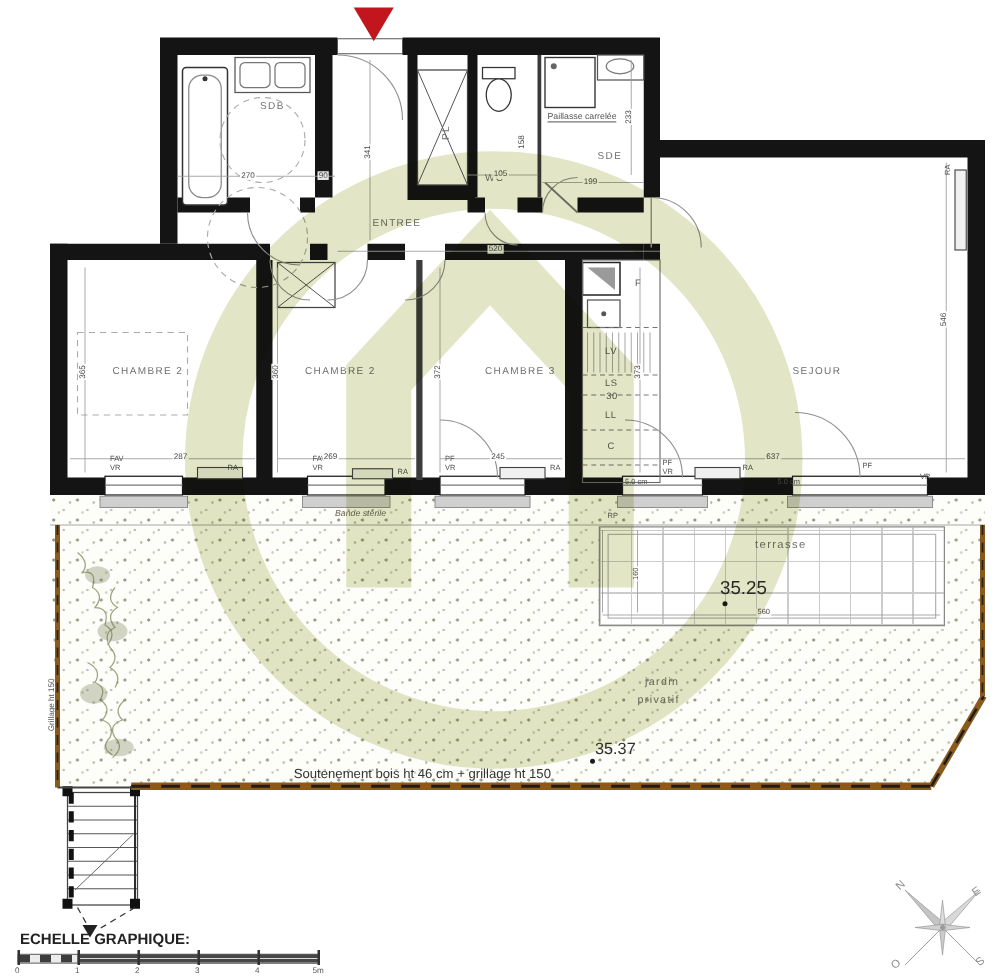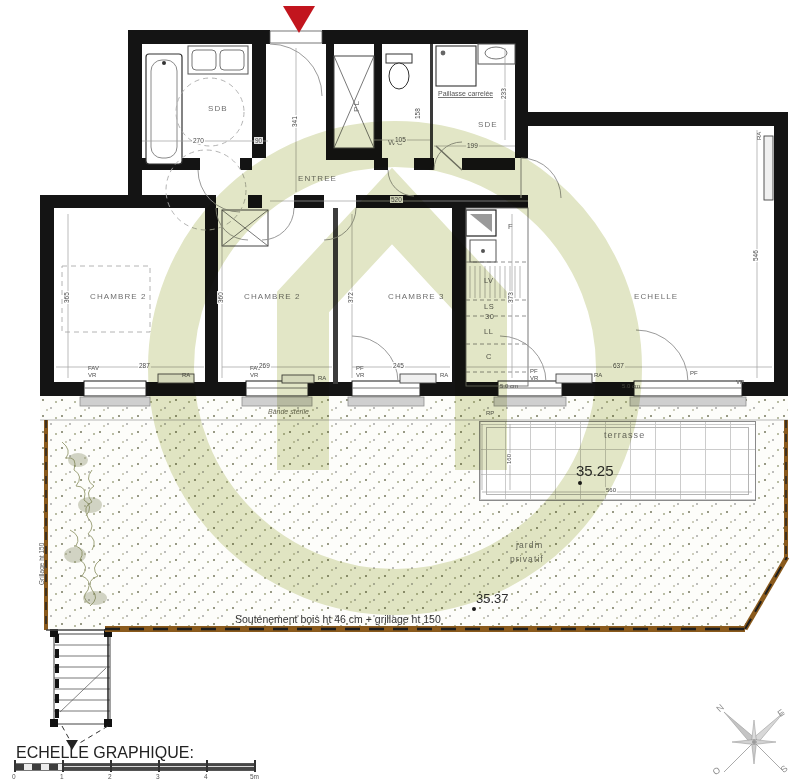--- a/index.html
+++ b/index.html
@@ -33,21 +33,21 @@
     background-image:repeating-linear-gradient(0deg,#cccccc 0 1px,transparent 1px 25px),
                      repeating-linear-gradient(90deg,#cccccc 0 1px,transparent 1px 25px);}
   #terrace .inner{position:absolute;left:6px;top:5px;right:6px;bottom:5px;border:1px solid #b5b5b5;}
   
   #marker{left:283px;top:6px;width:0;height:0;z-index:35;
     border-left:16px solid transparent;border-right:16px solid transparent;
     border-top:27px solid #c2151e;}
   
   #watermark{left:0;top:0;z-index:30;mix-blend-mode:multiply;pointer-events:none;}
   
-  .sb-title{position:absolute;left:16px;top:744px;font-size:16px;font-weight:normal;color:#222;z-index:22;}
+  .sb-title{position:absolute;left:16px;top:744px;font-size:12px;font-weight:bold;color:#222;z-index:22;}
   .sb-seg{position:absolute;top:763px;height:6px;z-index:22;}
   .sb-dash{background:repeating-linear-gradient(90deg,#3d3d3d 0 9px,#ececec 9px 17px);border:1px solid #777;}
   .sb-solid{background:linear-gradient(180deg,#474747 0 2px,#d9d9d9 2px 3px,#474747 3px 6px);border:1px solid #555;}
   .sb-tick{position:absolute;top:760px;width:2px;height:12px;background:#333;z-index:23;}
   .sb-num{position:absolute;top:773px;font-size:6.5px;color:#555;z-index:23;}
   
   .cl{position:absolute;font-size:9px;color:#8d8d8d;z-index:22;}
 </style>
 </head>
 <body>
@@ -257,29 +257,29 @@
       <polygon points="74,50 52,52.5 49,50 52,47.5" fill="#d2d2d2"></polygon>
       <polygon points="30,50 52,47.5 55,50 52,52.5" fill="#d2d2d2"></polygon>
     </g>
     <circle cx="52" cy="50" r="2" fill="#9a9a9a"></circle>
   </svg>
   <span class="cl" style="left:717px;top:703px;transform:rotate(-42deg)">N</span>
   <span class="cl" style="left:778px;top:708px;transform:rotate(-35deg)">E</span>
   <span class="cl" style="left:781px;top:764px;transform:rotate(-40deg)">S</span>
   <span class="cl" style="left:713px;top:766px;transform:rotate(-40deg)">O</span>
 
-  <span class="room" style="left:208px;top:104px">SDB</span>
+  <span class="room" style="left:208px;top:80px">SDB</span>
   <span class="room" style="left:388px;top:138px">WC</span>
   <span class="room" style="left:478px;top:120px">SDE</span>
   <span class="room" style="left:298px;top:174px">ENTREE</span>
   <span class="room rot" style="left:352px;top:112px">PL</span>
   <span class="room" style="left:90px;top:292px">CHAMBRE 2</span>
   <span class="room" style="left:244px;top:292px">CHAMBRE 2</span>
   <span class="room" style="left:388px;top:292px">CHAMBRE 3</span>
-  <span class="room" style="left:634px;top:292px">ECHELLE</span>
+  <span class="room" style="left:634px;top:292px">SEJOUR</span>
   <span class="room" style="left:604px;top:430px;font-size:9px">terrasse</span>
   <span class="room" style="left:516px;top:540px;font-size:8.5px">jardin</span>
   <span class="room" style="left:510px;top:554px;font-size:8.5px">privatif</span>
 
   <span class="klbl" style="left:508px;top:222px">F</span>
   <span class="klbl" style="left:484px;top:276px">LV</span>
   <span class="klbl" style="left:484px;top:302px">LS</span>
   <span class="klbl" style="left:485px;top:312px">30</span>
   <span class="klbl" style="left:484px;top:327px">LL</span>
   <span class="klbl" style="left:486px;top:352px">C</span>

